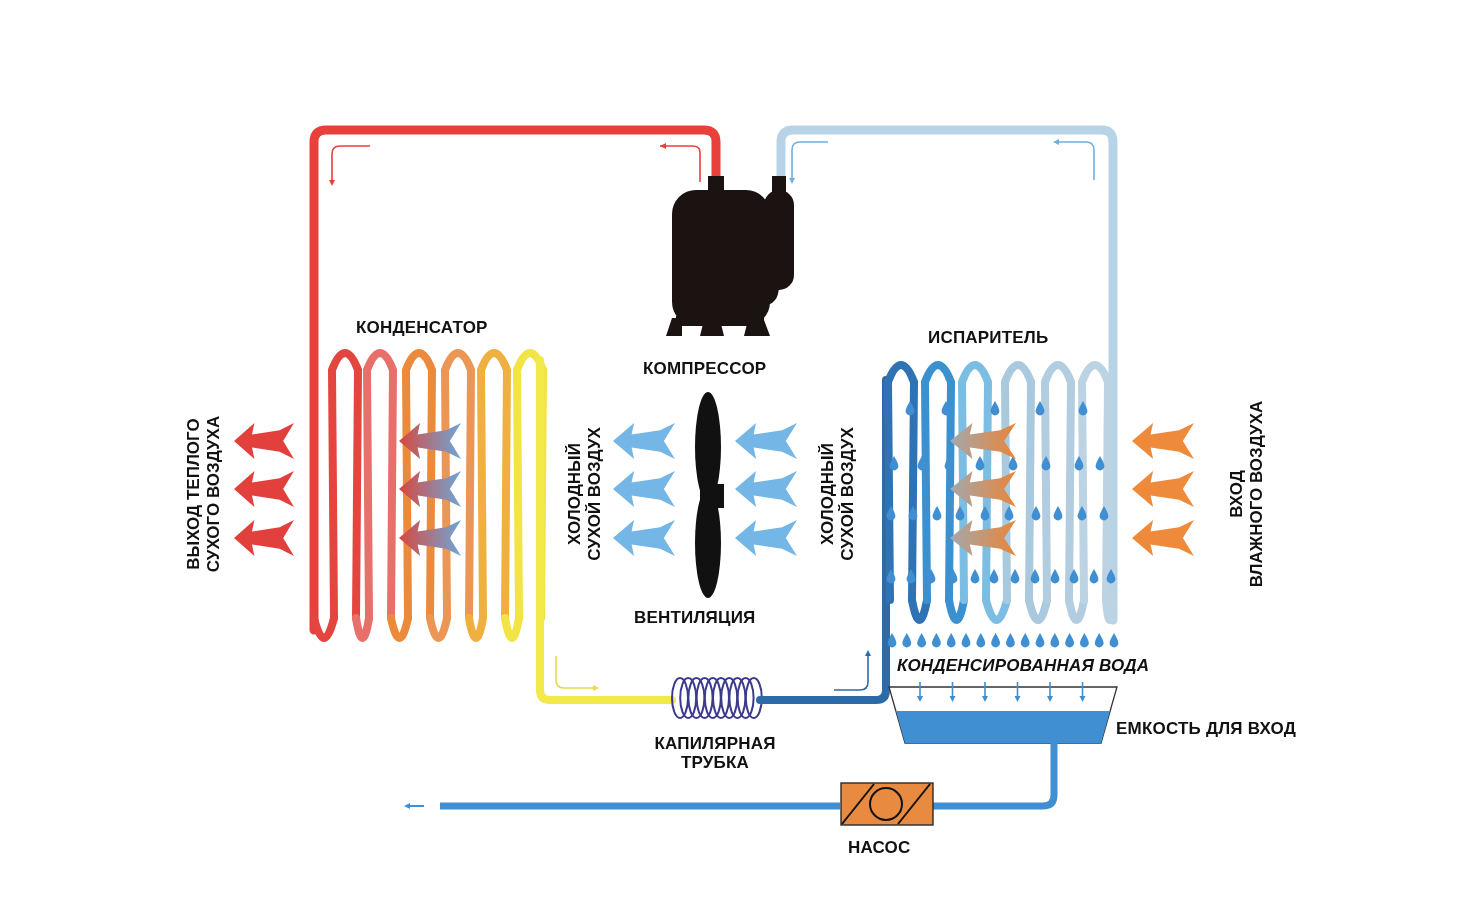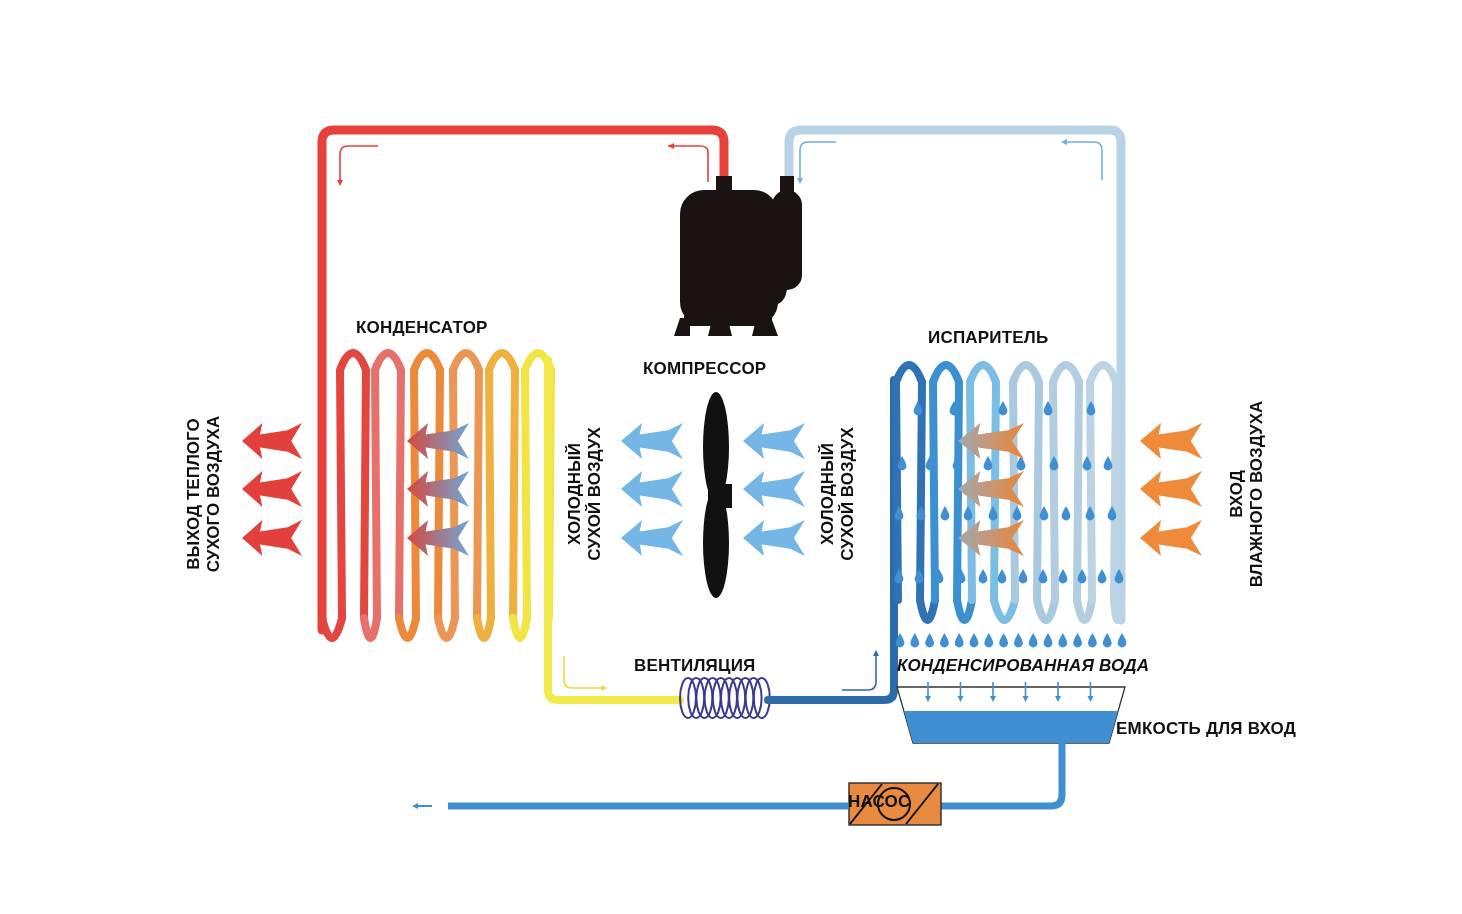--- a/index.html
+++ b/index.html
@@ -1,17 +1,17 @@
 <!DOCTYPE html>
 <html><head>
   <meta charset="utf-8">
   <style>
     html, body { margin: 0; padding: 0; background: #ffffff; }
     body { width: 1462px; height: 914px; overflow: hidden; position: relative; }
-    #stage { position: absolute; left: 0; top: 0; width: 1178px; height: 914px; padding-left: 8px; }
+    #stage { position: absolute; left: 0; top: 0; width: 1178px; height: 914px; }
     .lbl {
       position: absolute;
       font-family: "Liberation Sans", sans-serif;
       font-weight: bold;
       color: #111111;
       font-size: 17px;
       line-height: 19px;
       white-space: nowrap;
       letter-spacing: 0.2px;
     }
@@ -255,26 +255,30 @@
       <circle cx="886" cy="804" r="16" fill="none" stroke="#111" stroke-width="2"></circle>
       <line x1="842" y1="824" x2="874" y2="784" stroke="#111" stroke-width="2"></line>
       <line x1="898" y1="824" x2="930" y2="784" stroke="#111" stroke-width="2"></line>
     </g>
   </svg>
 
   
   <div class="lbl" style="left:356px; top:318px;">КОНДЕНСАТОР</div>
   <div class="lbl" style="left:643px; top:352px;margin-top:7px;">КОМПРЕССОР</div>
   <div class="lbl" style="left:928px; top:328px;">ИСПАРИТЕЛЬ</div>
-  <div class="lbl" style="left:634px; top:608px;margin-top:48px;">ВЕНТИЛЯЦИЯ</div>
-
+  <div class="lbl" style="left:634px; top:608px;">ВЕНТИЛЯЦИЯ</div>
+
+  <div class="lbl center" style="left:640px; top:734px; width:150px;">
+    <div>КАПИЛЯРНАЯ</div>
+    <div>ТРУБКА</div>
+  </div>
 
   <div class="lbl" style="left:897px; top:656px;font-style:italic;">КОНДЕНСИРОВАННАЯ ВОДА</div>
   <div class="lbl" style="left:1116px; top:719px;">ЕМКОСТЬ ДЛЯ ВХОД</div>
-  <div class="lbl" style="left:848px; top:792px;">НАСОС</div>
+  <div class="lbl" style="left:848px; top:838px;">НАСОС</div>
 
 
   
   <div class="vert" style="left:104px; top:474px; width:200px; height:40px;">
     <div>ВЫХОД ТЕПЛОГО</div>
     <div>СУХОГО ВОЗДУХА</div>
   </div>
   <div class="vert" style="left:495px; top:474px; width:180px; height:40px;">
     <div>ХОЛОДНЫЙ</div>
     <div>СУХОЙ ВОЗДУХ</div>

